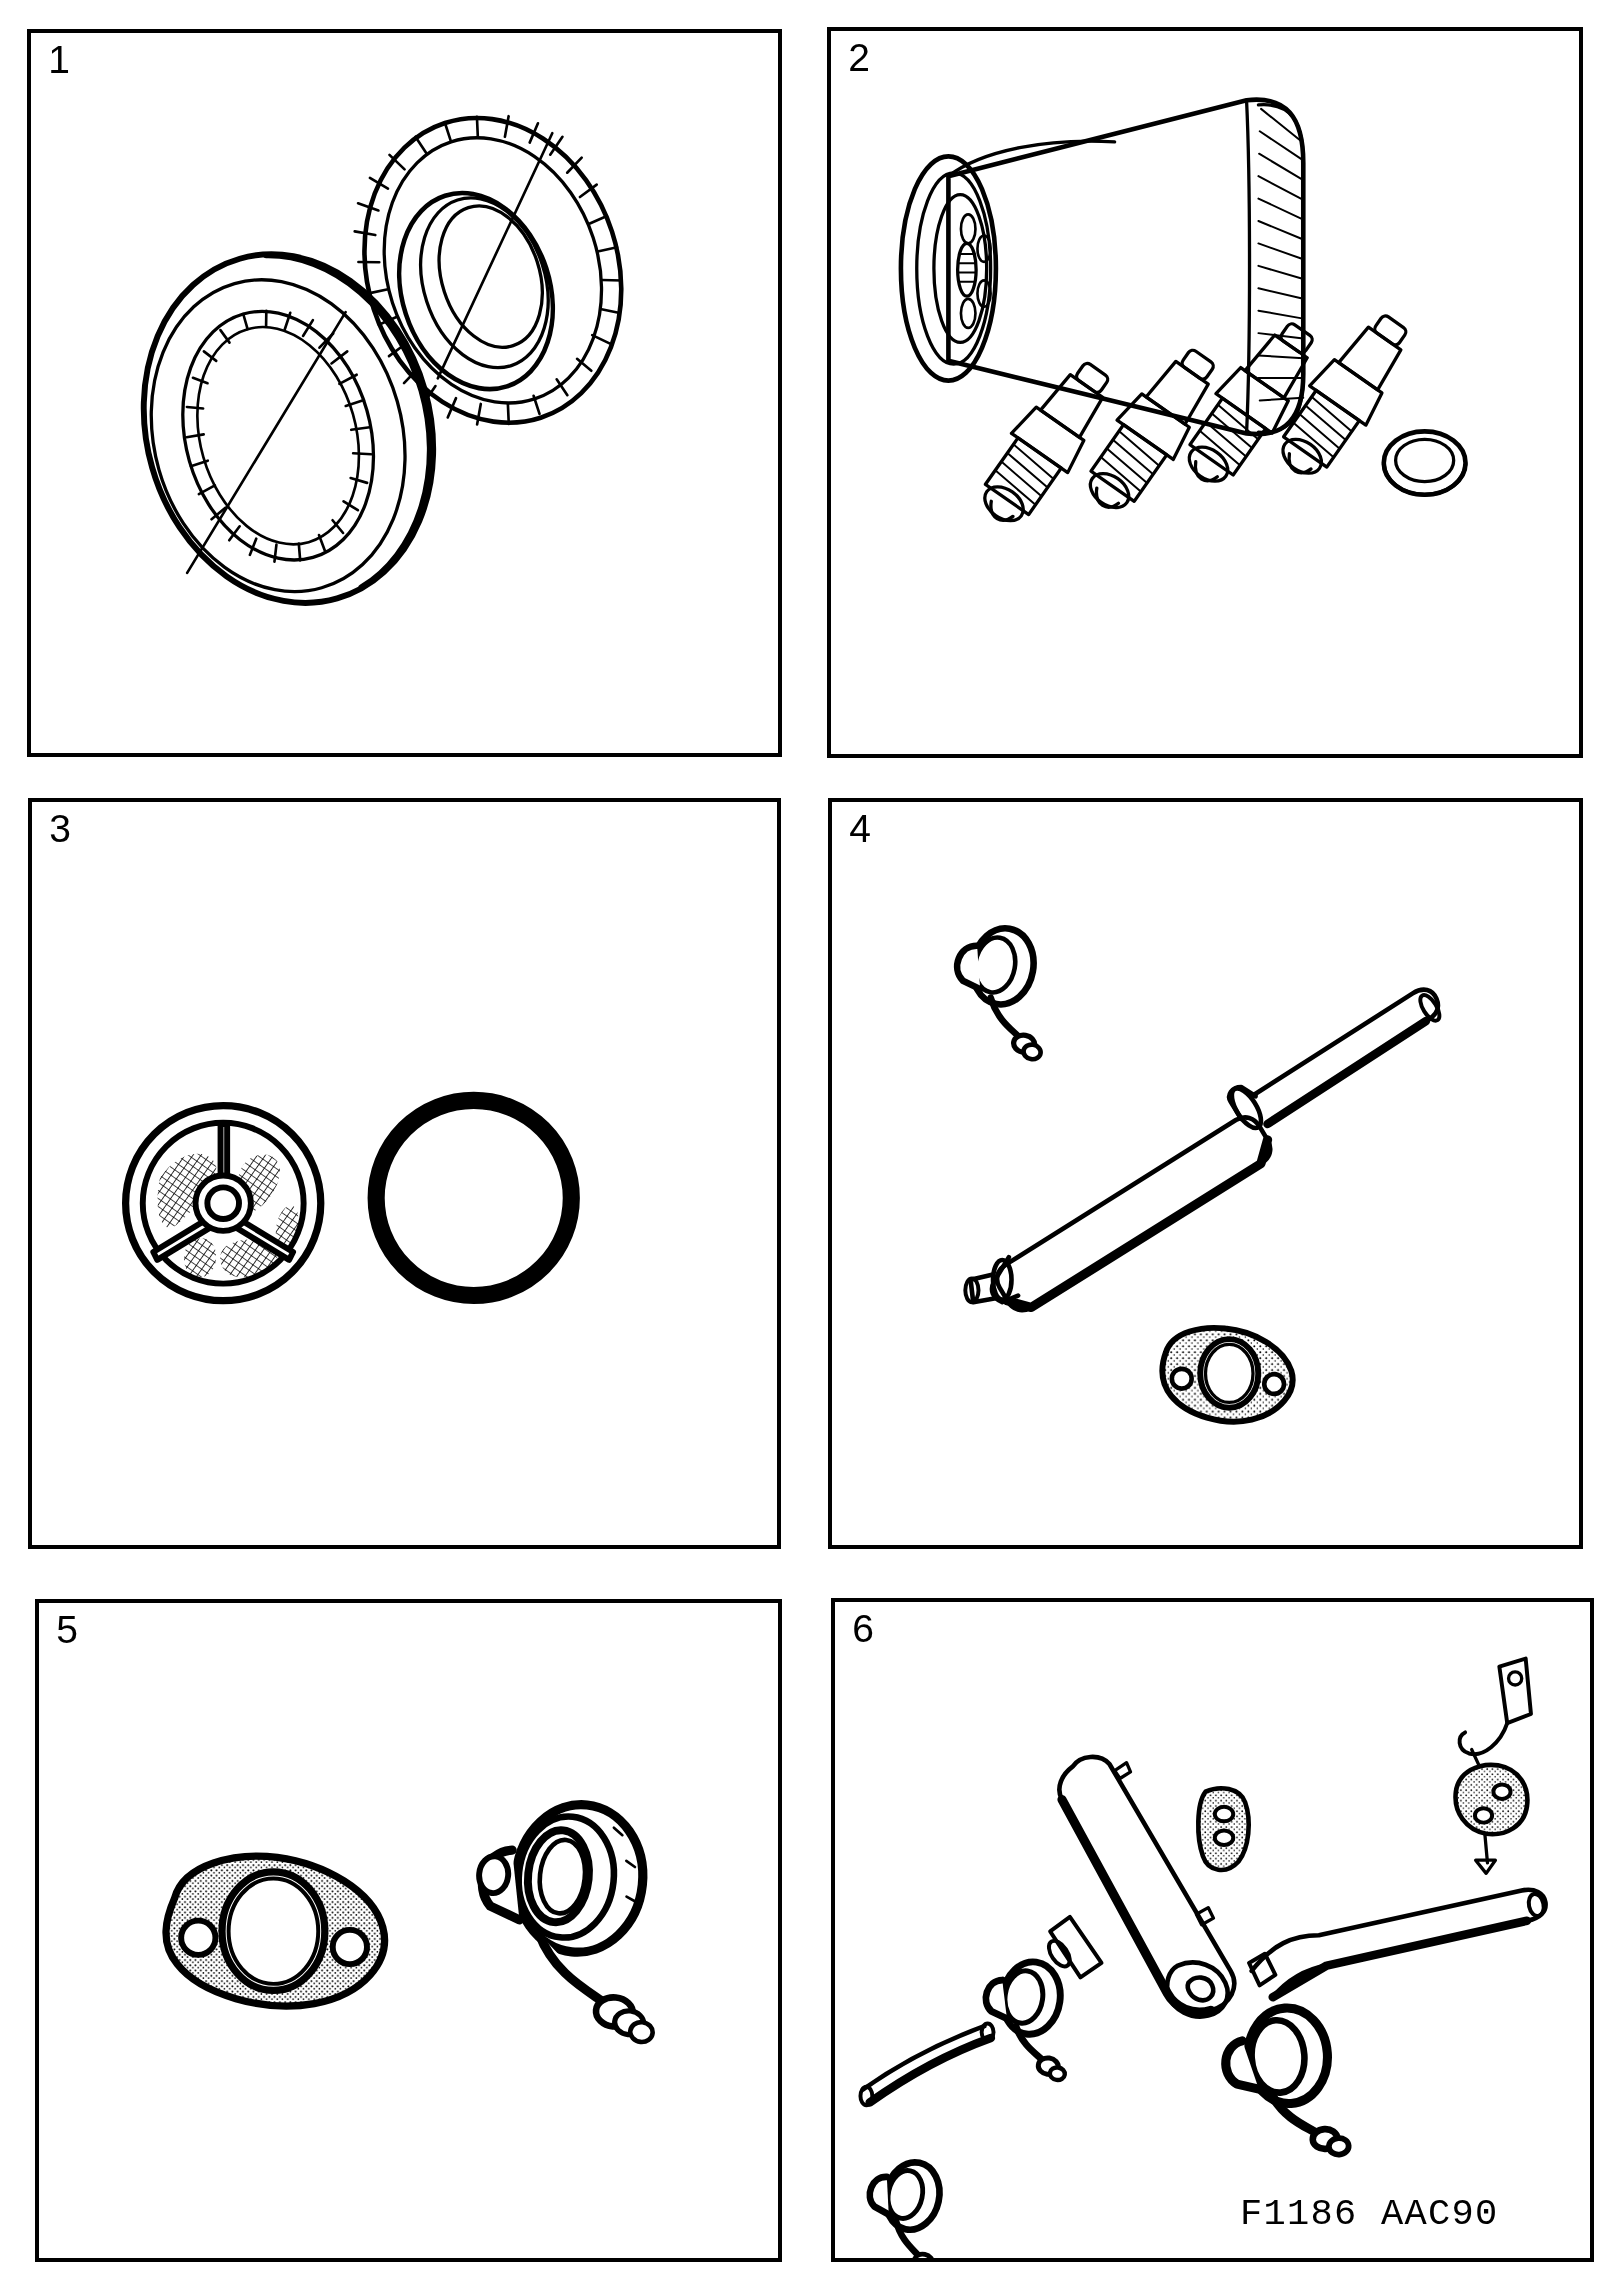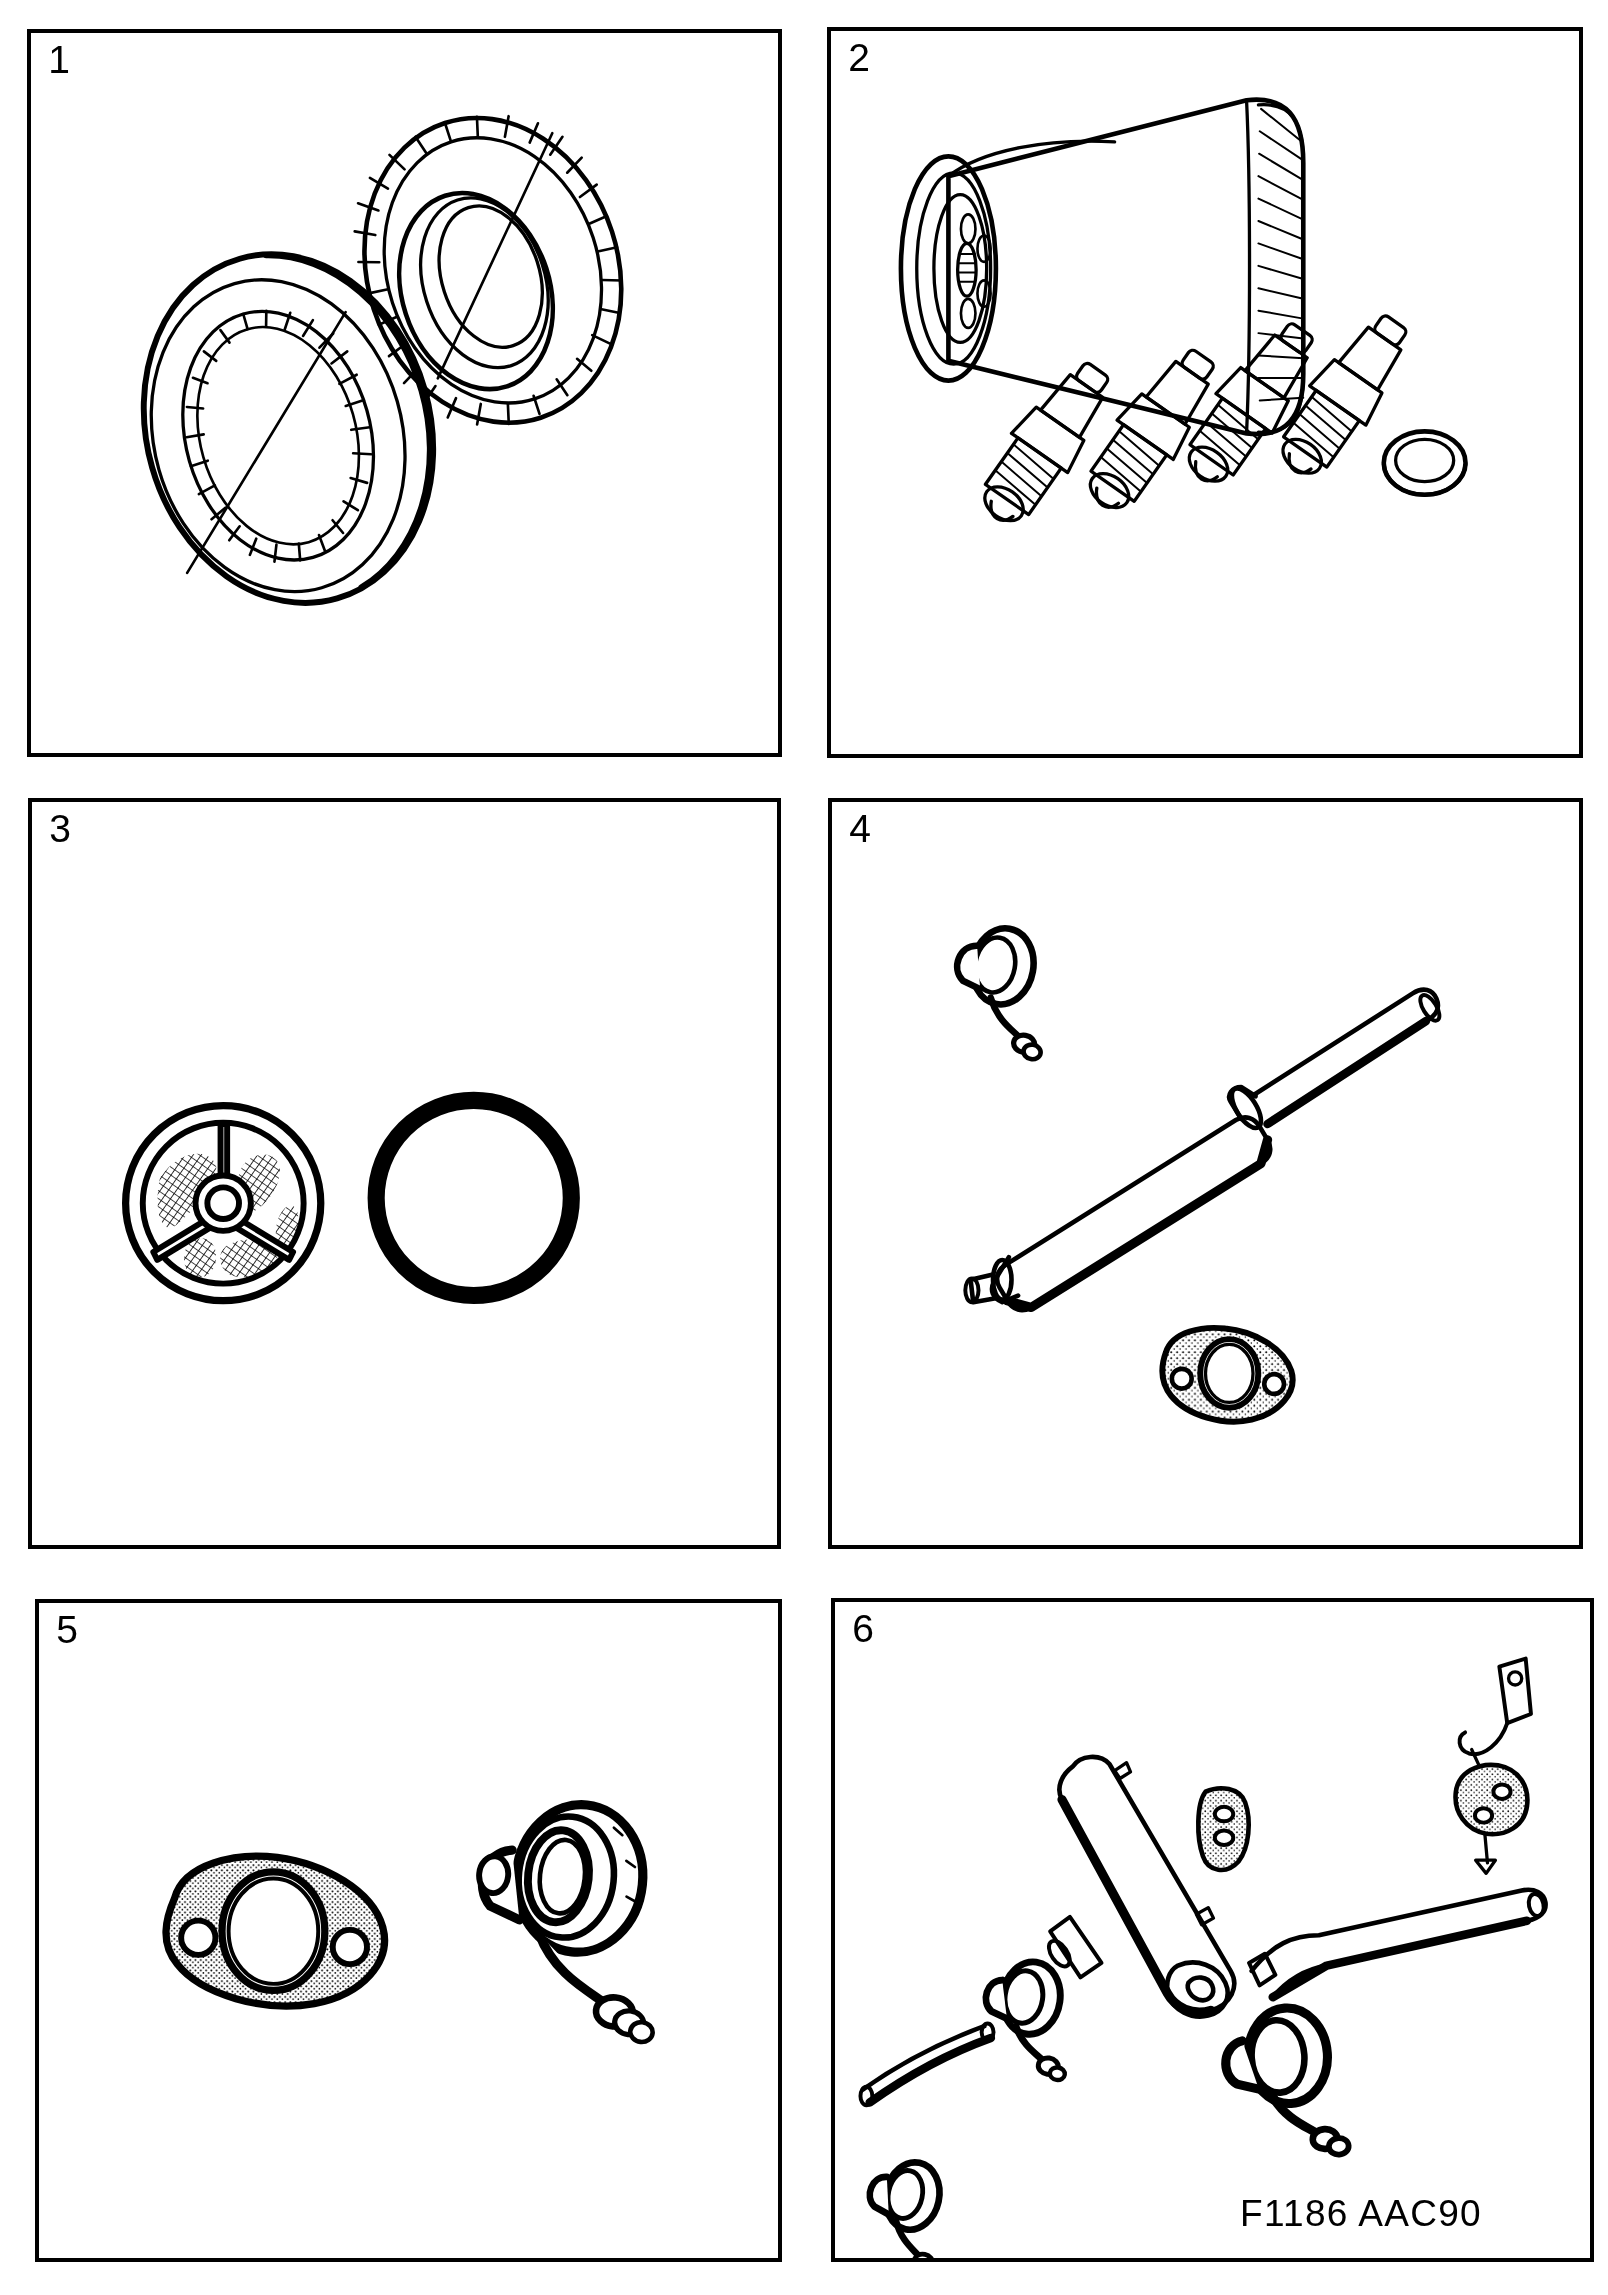--- a/index.html
+++ b/index.html
@@ -55,21 +55,21 @@
   #panel-6 { left: 831px; top: 1598px; width: 763px; height: 664px; }
 
   
   #caption {
     position: absolute;
     left: 1240px;
     top: 2193px;
     font-size: 37px;
     letter-spacing: 1.3px;
     color: #000000;
-    font-family: Liberation Sans, sans-serif;
+    font-family: Liberation Mono, monospace;
     white-space: nowrap;
     user-select: none;
   }
 
   
 </style>
 </head>
 <body>
 
 <div id="sheet">

